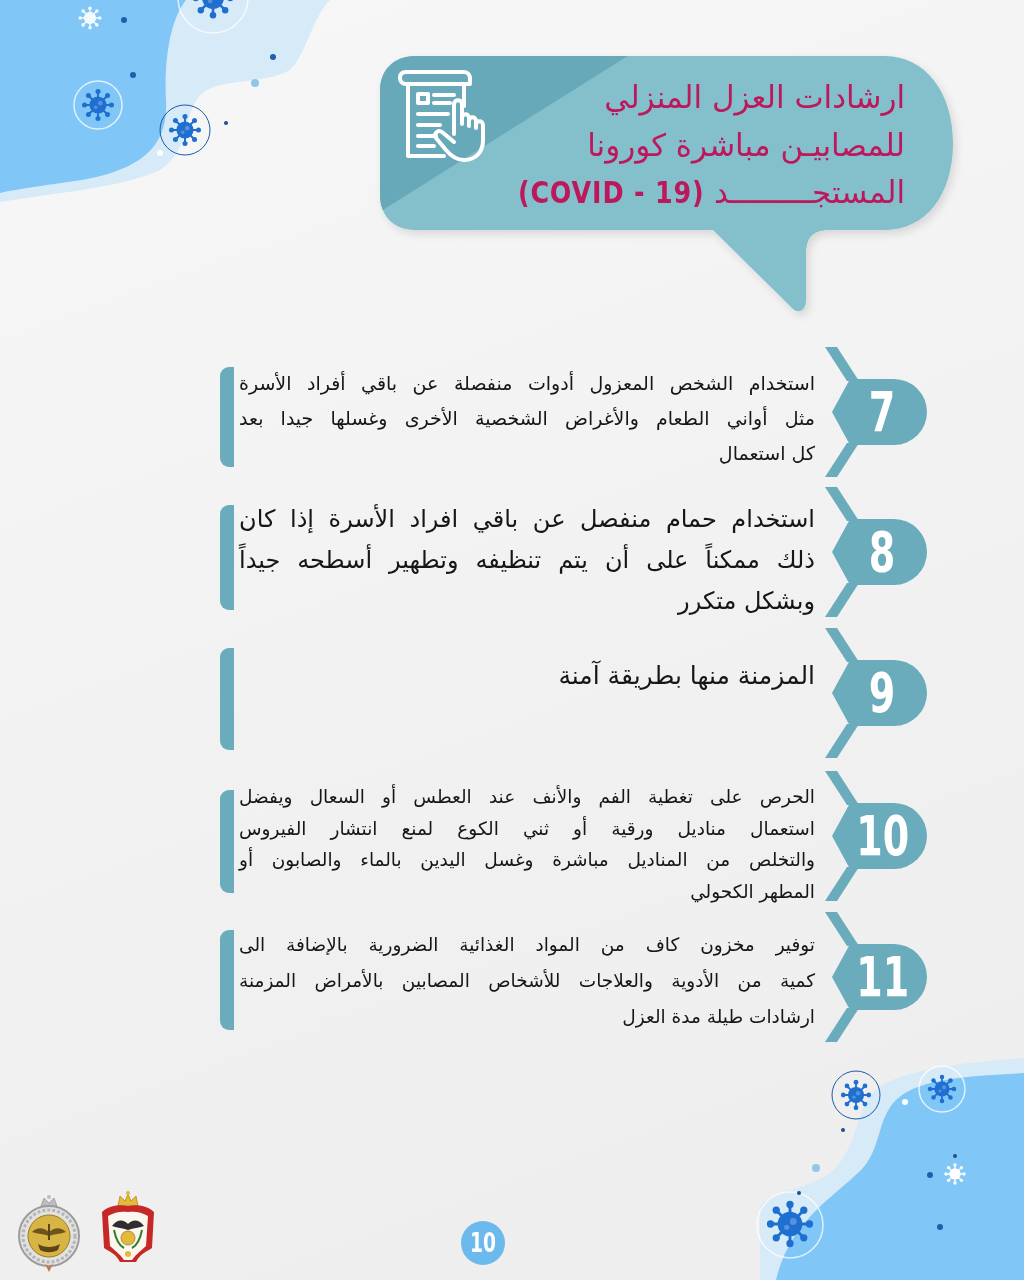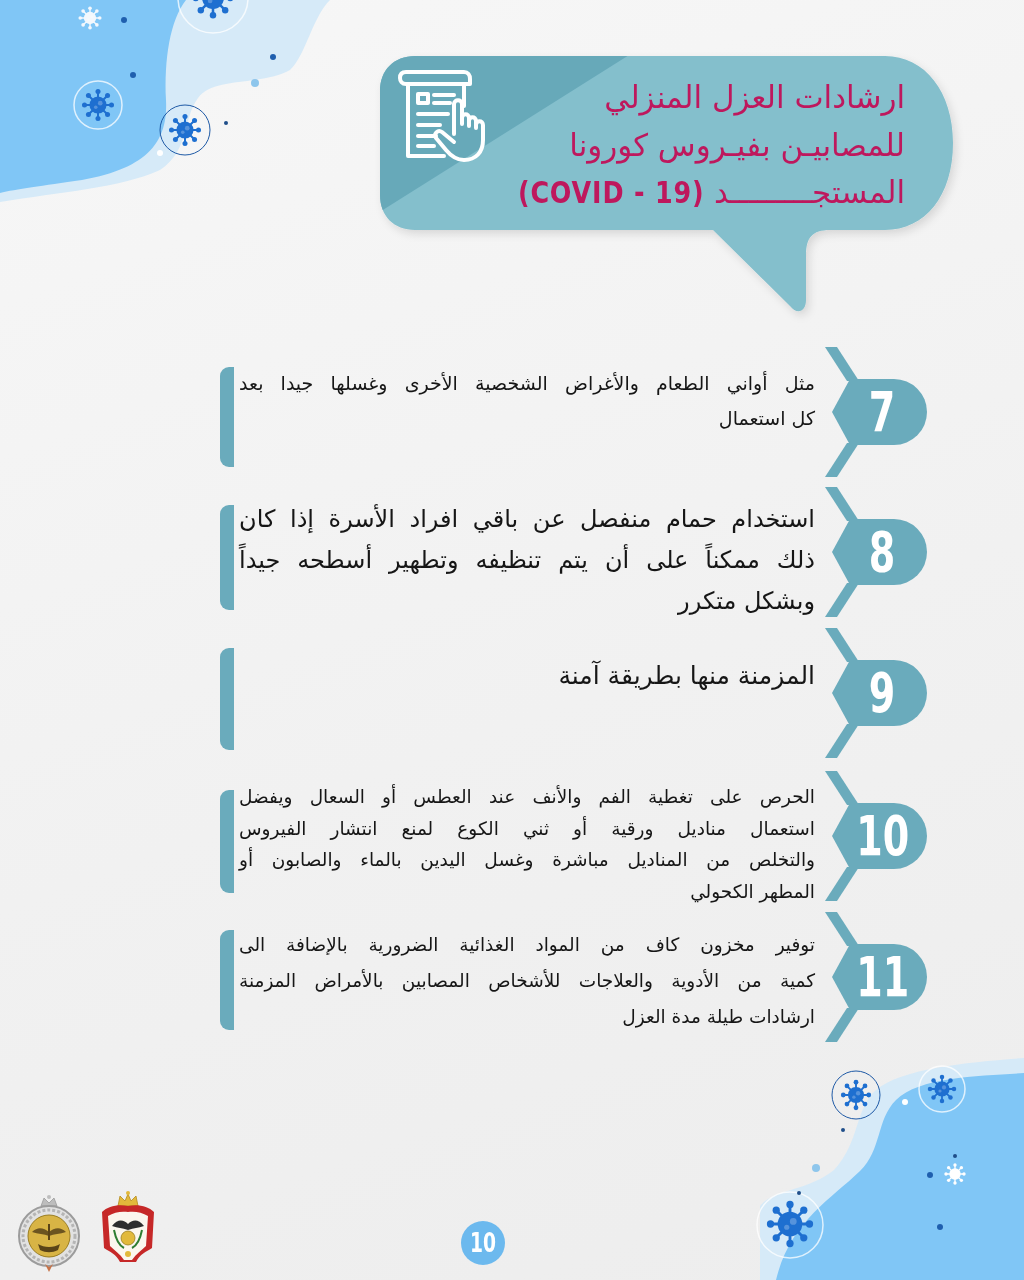--- a/index.html
+++ b/index.html
@@ -172,29 +172,30 @@
   <line x1="36" y1="27" x2="56" y2="27"></line>
   <line x1="36" y1="35" x2="52" y2="35"></line>
   <line x1="20" y1="46" x2="50" y2="46"></line>
   <line x1="20" y1="57" x2="42" y2="57"></line>
   <line x1="20" y1="68" x2="38" y2="68"></line>
   <line x1="20" y1="78" x2="36" y2="78"></line>
   <path d="M56,66 L56,36 C56,31 64,31 64,36 L64,56 L64,50 C64,45 71,45 71,50 L71,58 L71,53 C71,48 78,48 78,53 L78,60 L78,57 C78,52 85,52 85,57 L85,72 C85,84 78,92 66,92 C58,92 53,88 48,82 L38,70 C35,66 40,61 44,64 L56,74"></path>
 </svg>
 
 <div class="h-line l1">ارشادات العزل المنزلي</div>
-<div class="h-line l2">للمصابيـن بفيـروس كورونا</div>
+<div class="h-line l2">للمصابيـن مباشرة كورونا</div>
 <div class="h-line l3">
   <span>المستجـــــــــد</span>
   <span class="latin">(COVID - 19)</span>
 </div>
 
 <div class="item" id="it7">
   <div class="bar"></div>
   <div class="txt">
+    <div class="ln full">استخدام الشخص المعزول أدوات منفصلة عن باقي أفراد الأسرة</div>
     <div class="ln full">مثل أواني الطعام والأغراض الشخصية الأخرى وغسلها جيدا بعد</div>
     <div class="ln">كل استعمال</div>
   </div>
   <div class="badge">
     <svg width="110" height="130" viewBox="0 0 110 130">
       <polygon points="3,0 15,0 37,34 25,34" fill="#6aabbc"></polygon>
       <path d="M10,65 L28,32 L72,32 A33,33 0 0 1 72,98 L28,98 Z" fill="#6aabbc"></path>
       <polygon points="25,96 37,96 15,130 3,130" fill="#6aabbc"></polygon>
     </svg>
     <div class="num">7</div>

